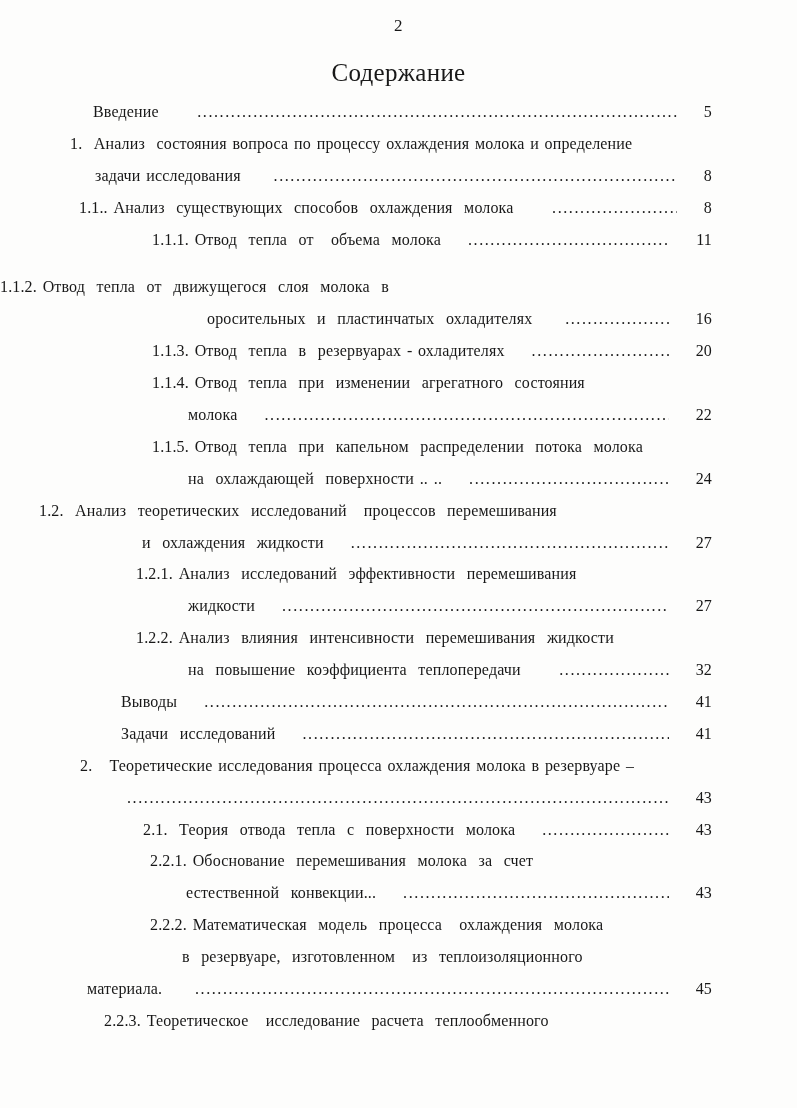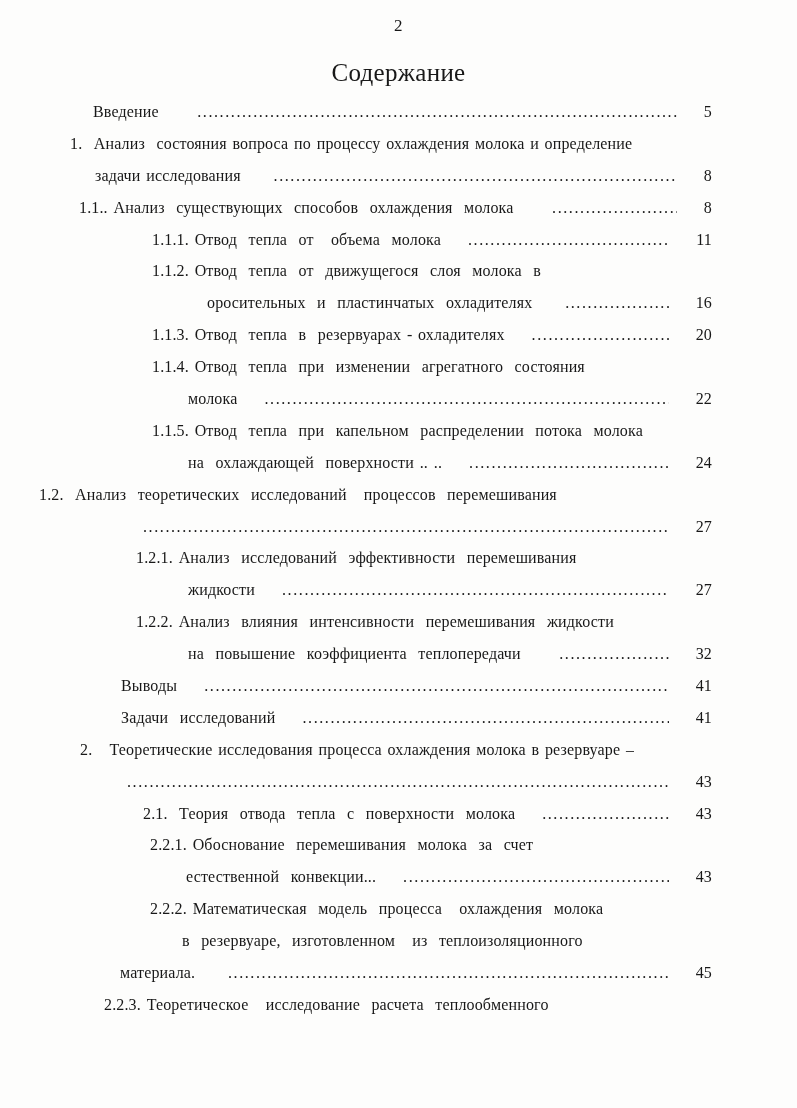--- a/index.html
+++ b/index.html
@@ -82,21 +82,21 @@
       <div class="row" style="padding-left: 79px;">
     <span class="txt">1.1.. Анализ  существующих  способов  охлаждения  молока  </span>
     <span class="lead">................................................................................................................................................................................................................................................</span>
     <span class="pg">8</span>
   </div>
       <div class="row" style="padding-left: 152px;">
     <span class="txt">1.1.1. Отвод  тепла  от   объема  молока</span>
     <span class="lead">................................................................................................................................................................................................................................................</span>
     <span class="pg">11</span>
   </div>
-      <div class="row" style="padding-left: 152px;">
+      <div class="row" style=" margin-top: 16px;">
     <span class="txt">1.1.2. Отвод  тепла  от  движущегося  слоя  молока  в</span>
 
   </div>
       <div class="row" style="padding-left: 207px;">
     <span class="txt">оросительных  и  пластинчатых  охладителях </span>
     <span class="lead">................................................................................................................................................................................................................................................</span>
     <span class="pg">16</span>
   </div>
       <div class="row" style="padding-left: 152px;">
     <span class="txt">1.1.3. Отвод  тепла  в  резервуарах - охладителях</span>
@@ -119,20 +119,21 @@
       <div class="row" style="padding-left: 188px;">
     <span class="txt">на  охлаждающей  поверхности .. ..</span>
     <span class="lead">................................................................................................................................................................................................................................................</span>
     <span class="pg">24</span>
   </div>
       <div class="row" style="padding-left: 39px;">
     <span class="txt">1.2.  Анализ  теоретических  исследований   процессов  перемешивания</span>
 
   </div>
       <div class="row" style="padding-left: 142px;">
+    <span class="txt">и  охлаждения  жидкости</span>
     <span class="lead">................................................................................................................................................................................................................................................</span>
     <span class="pg">27</span>
   </div>
       <div class="row" style="padding-left: 136px;">
     <span class="txt">1.2.1. Анализ  исследований  эффективности  перемешивания</span>
 
   </div>
       <div class="row" style="padding-left: 188px;">
     <span class="txt">жидкости</span>
     <span class="lead">................................................................................................................................................................................................................................................</span>
@@ -180,21 +181,21 @@
     <span class="pg">43</span>
   </div>
       <div class="row" style="padding-left: 150px;">
     <span class="txt">2.2.2. Математическая  модель  процесса   охлаждения  молока</span>
 
   </div>
       <div class="row" style="padding-left: 182px;">
     <span class="txt">в  резервуаре,  изготовленном   из  теплоизоляционного</span>
 
   </div>
-      <div class="row" style="padding-left: 120px;">
+      <div class="row" style="padding-left: 87px;">
     <span class="txt">материала. </span>
     <span class="lead">................................................................................................................................................................................................................................................</span>
     <span class="pg">45</span>
   </div>
       <div class="row" style="padding-left: 104px;">
     <span class="txt">2.2.3. Теоретическое   исследование  расчета  теплообменного</span>
 
   </div>
     </div>
 </div>

